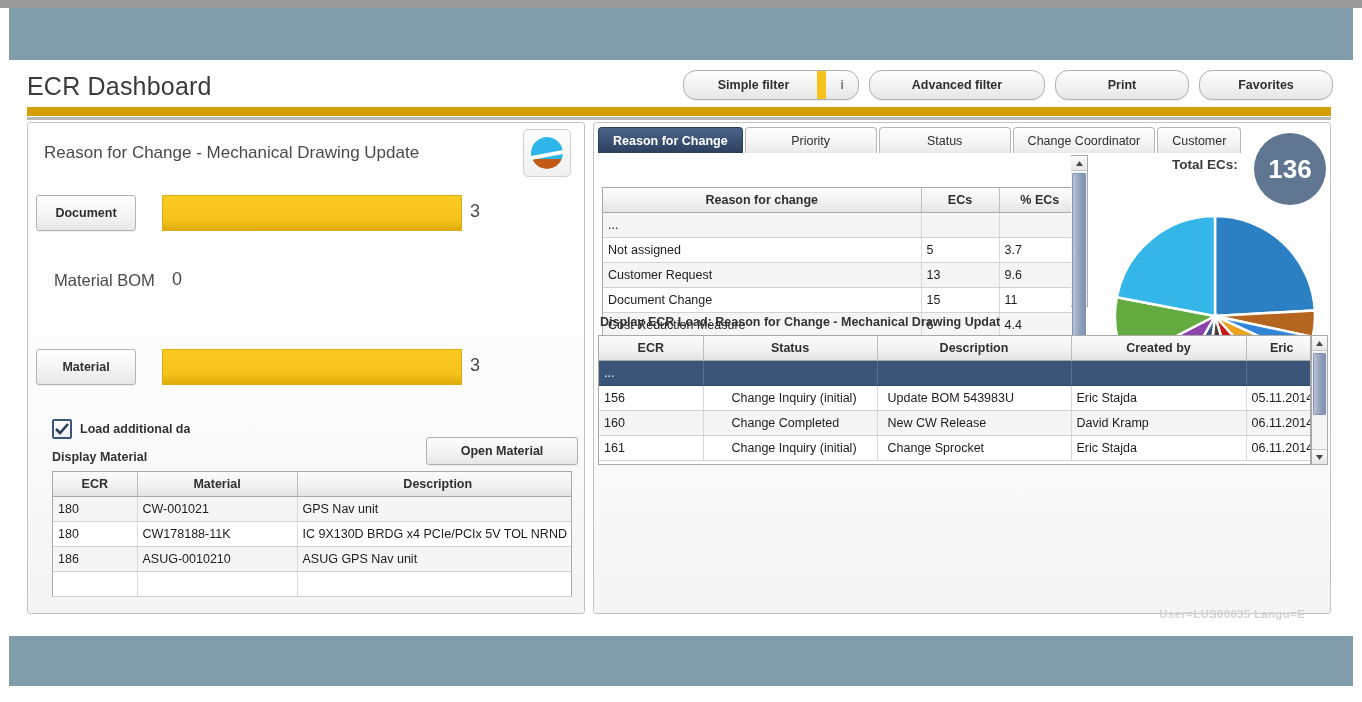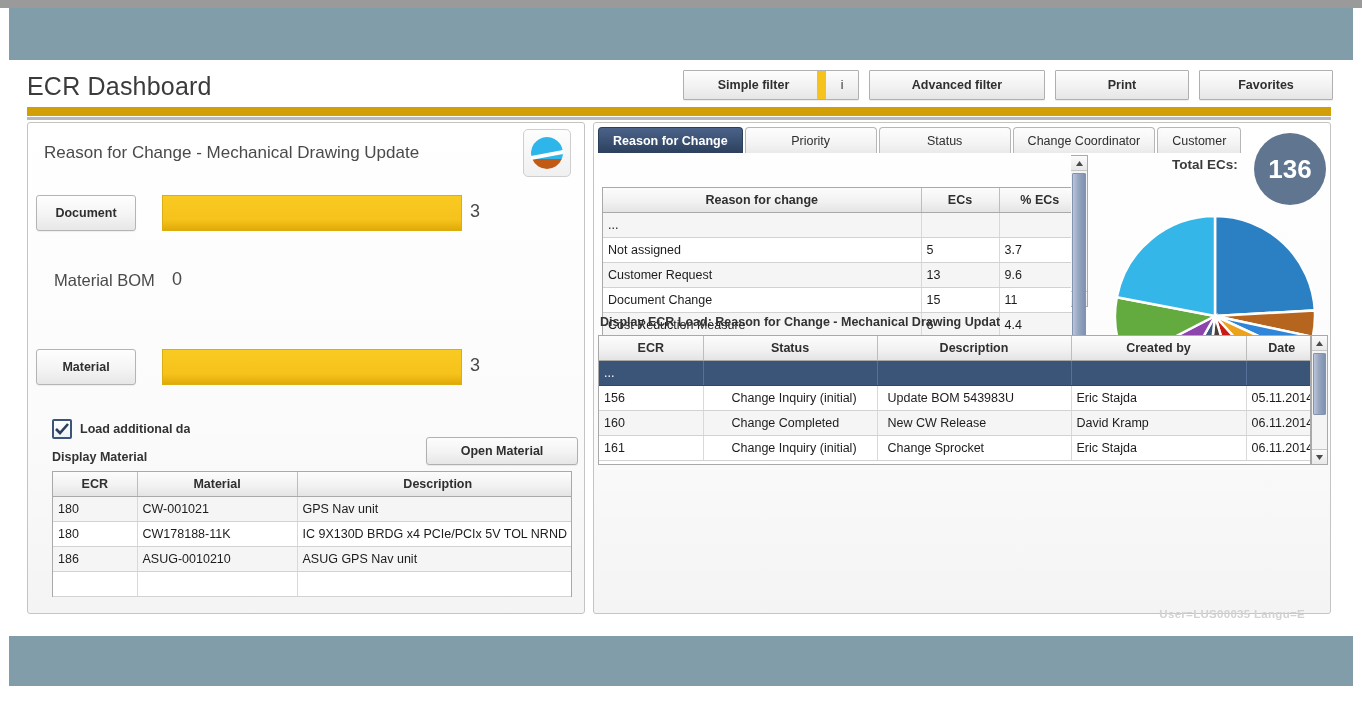--- a/index.html
+++ b/index.html
@@ -36,21 +36,21 @@
     background:#d2a006;
   }
   #accent-shadow {
     position:absolute; left:18px; top:57px; width:1304px; height:3px;
     background:#b9b9b9;
   }
 
   
   #toolbar { position:absolute; right:20px; top:10px; display:flex; gap:10px; }
   .tb-btn {
-    height:30px; border:1px solid #b0b0b0; border-radius:1px;
+    height:30px; border:1px solid #b0b0b0; border-radius:13px;
     background:linear-gradient(to bottom,#fdfdfd 0%,#f3f3f3 50%,#e6e6e6 100%);
     font-family:"Liberation Sans", sans-serif;
     font-size:12.5px; font-weight:bold; color:#2f2f2f;
     display:flex; align-items:center; justify-content:center;
     cursor:pointer; white-space:nowrap;
     box-shadow:0 1px 1px rgba(0,0,0,.07);
   }
   #btn-simple-filter { width:176px; padding:0; position:relative; overflow:hidden; }
   #btn-simple-filter .sf-label { flex:1; display:flex; align-items:center; justify-content:center;
      overflow:hidden; text-overflow:clip; white-space:nowrap; padding-left:6px;}
@@ -481,21 +481,21 @@
                 <col style="width:194px">
                 <col style="width:175px">
                 <col>
               </colgroup>
             <thead>
                 <tr id="ecrlist-head">
                   <th>ECR</th>
                   <th>Status</th>
                   <th>Description</th>
                   <th>Created by</th>
-                  <th>Date</th>
+                  <th>Eric</th>
                 </tr>
               </thead>
             <tbody id="ecrlist-body">
                 <tr class="sel">
                   <td>...</td>
                   <td style="text-align: left; padding-left: 28px;"></td>
                   <td style="text-align: left; padding-left: 10px;"></td>
                   <td style="text-align: left;"></td>
                   <td style="text-align: right;"></td>
                 </tr>

